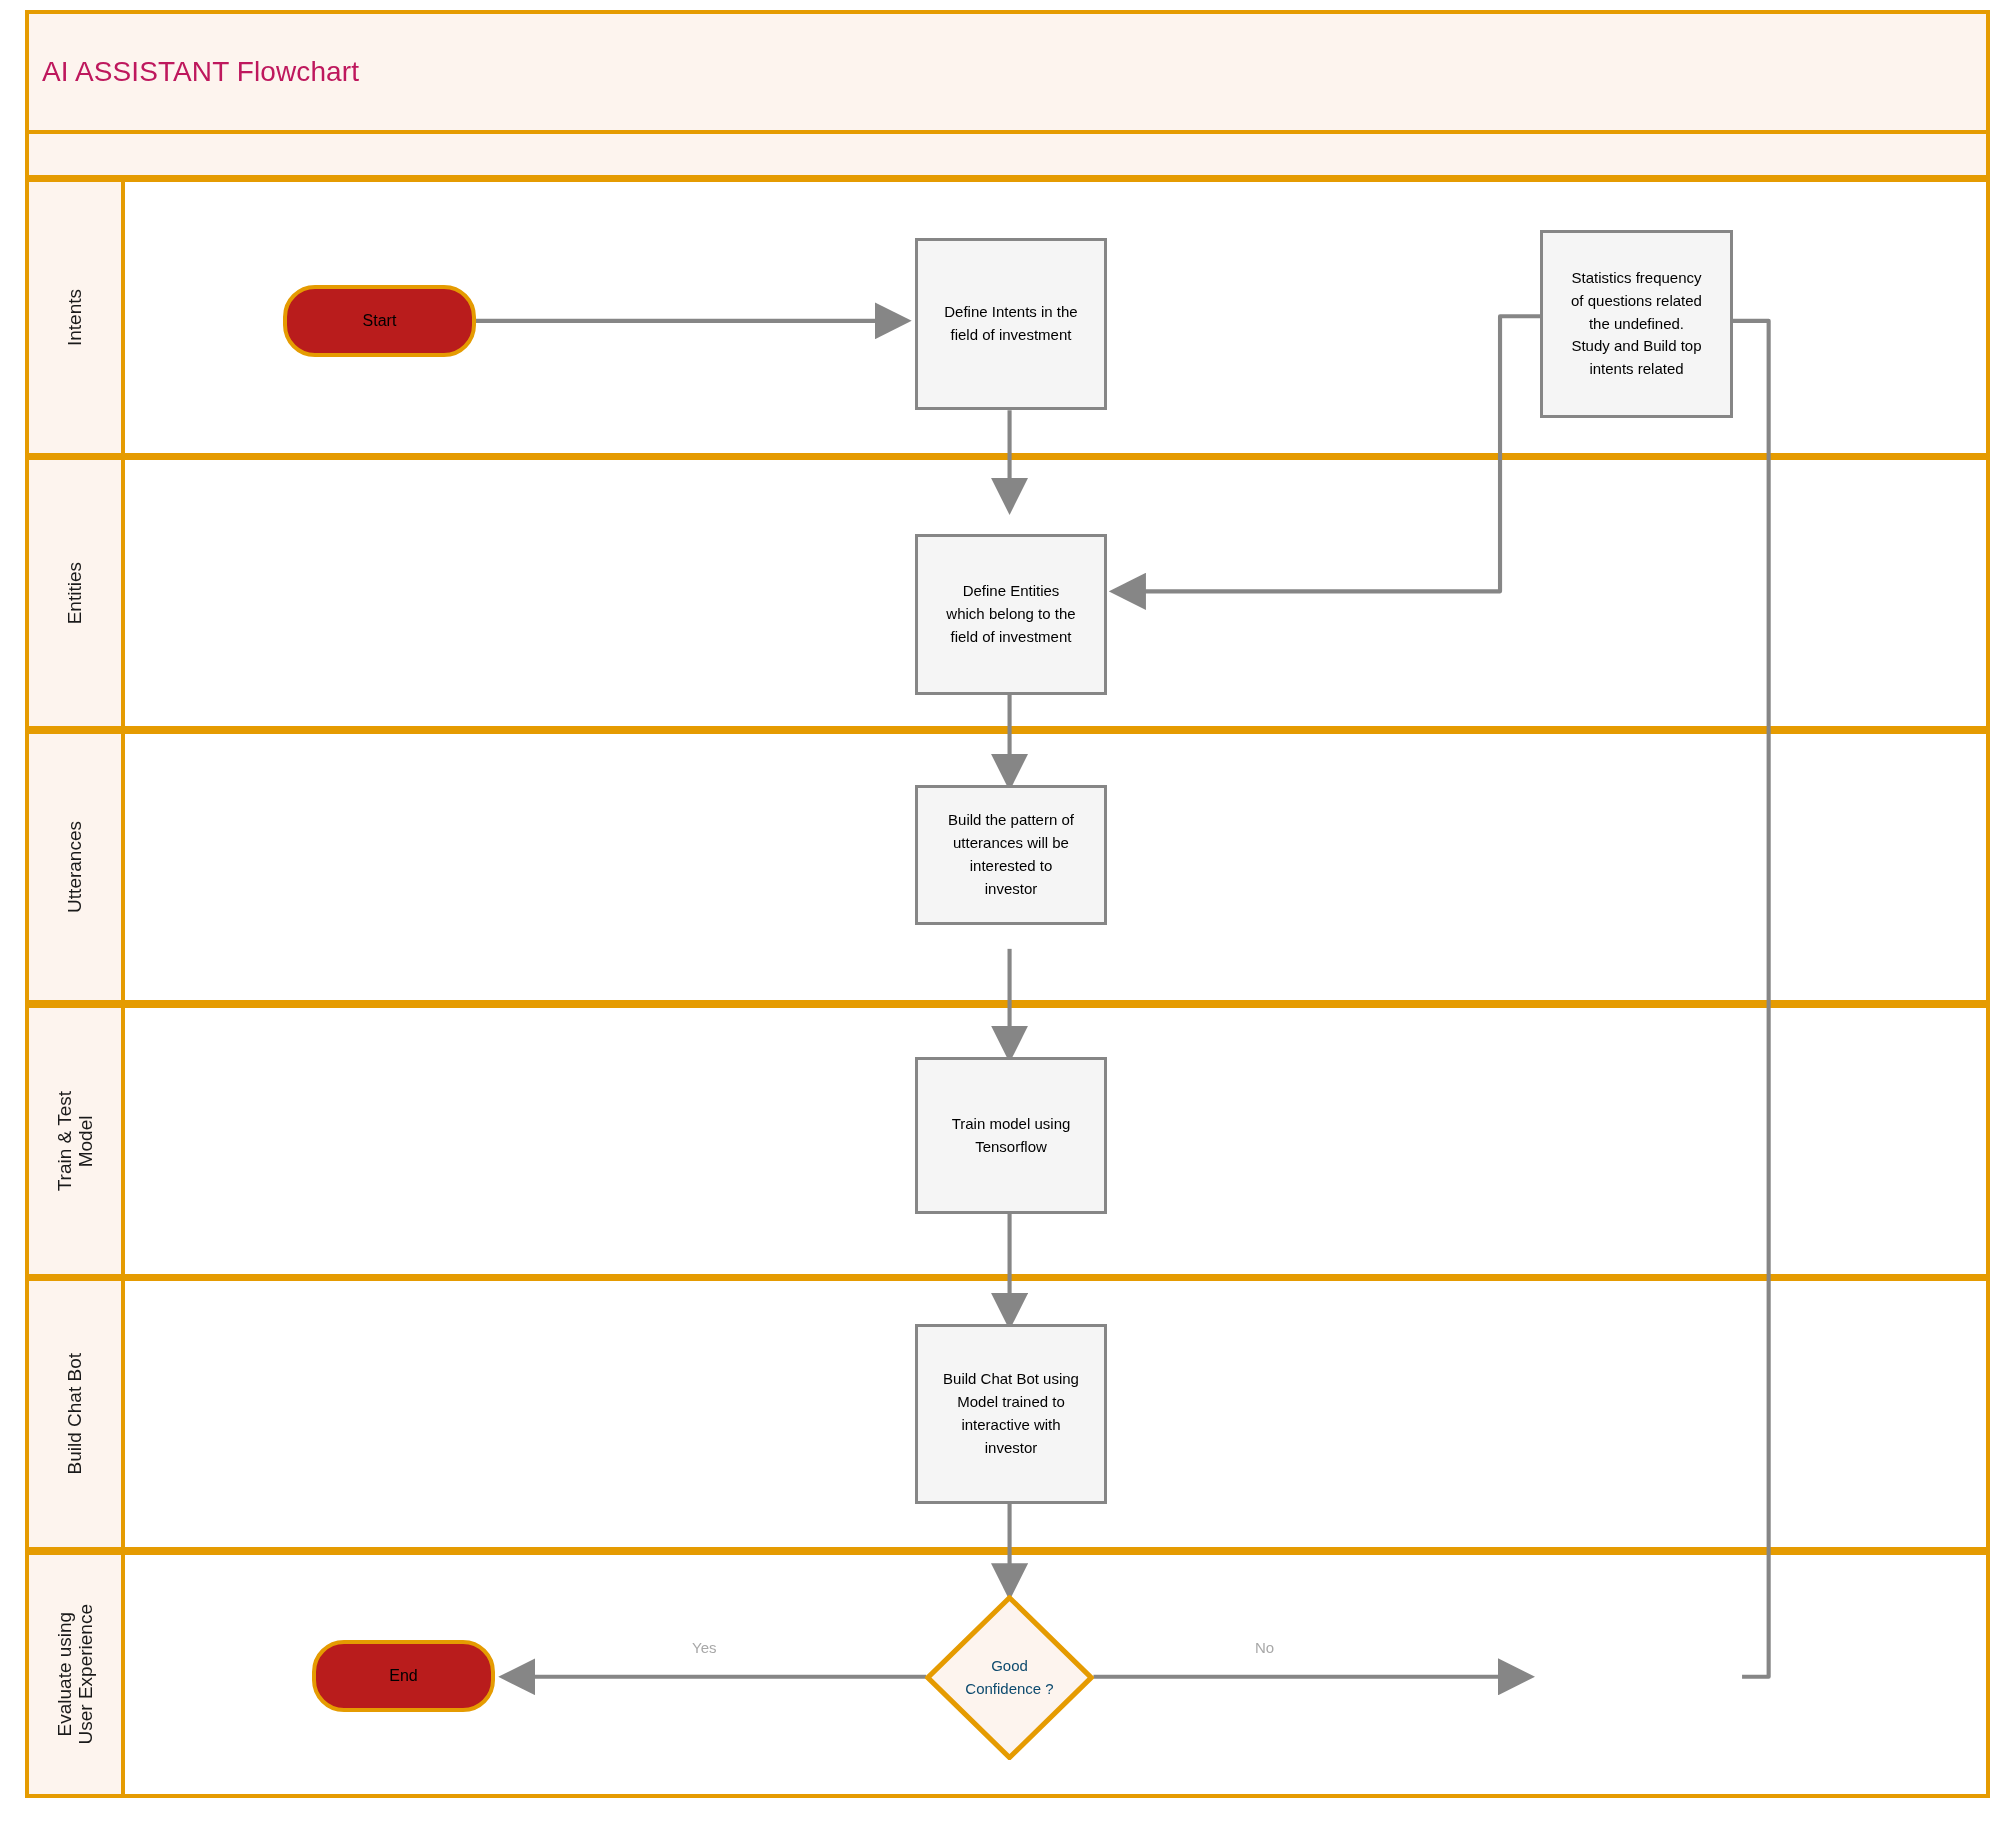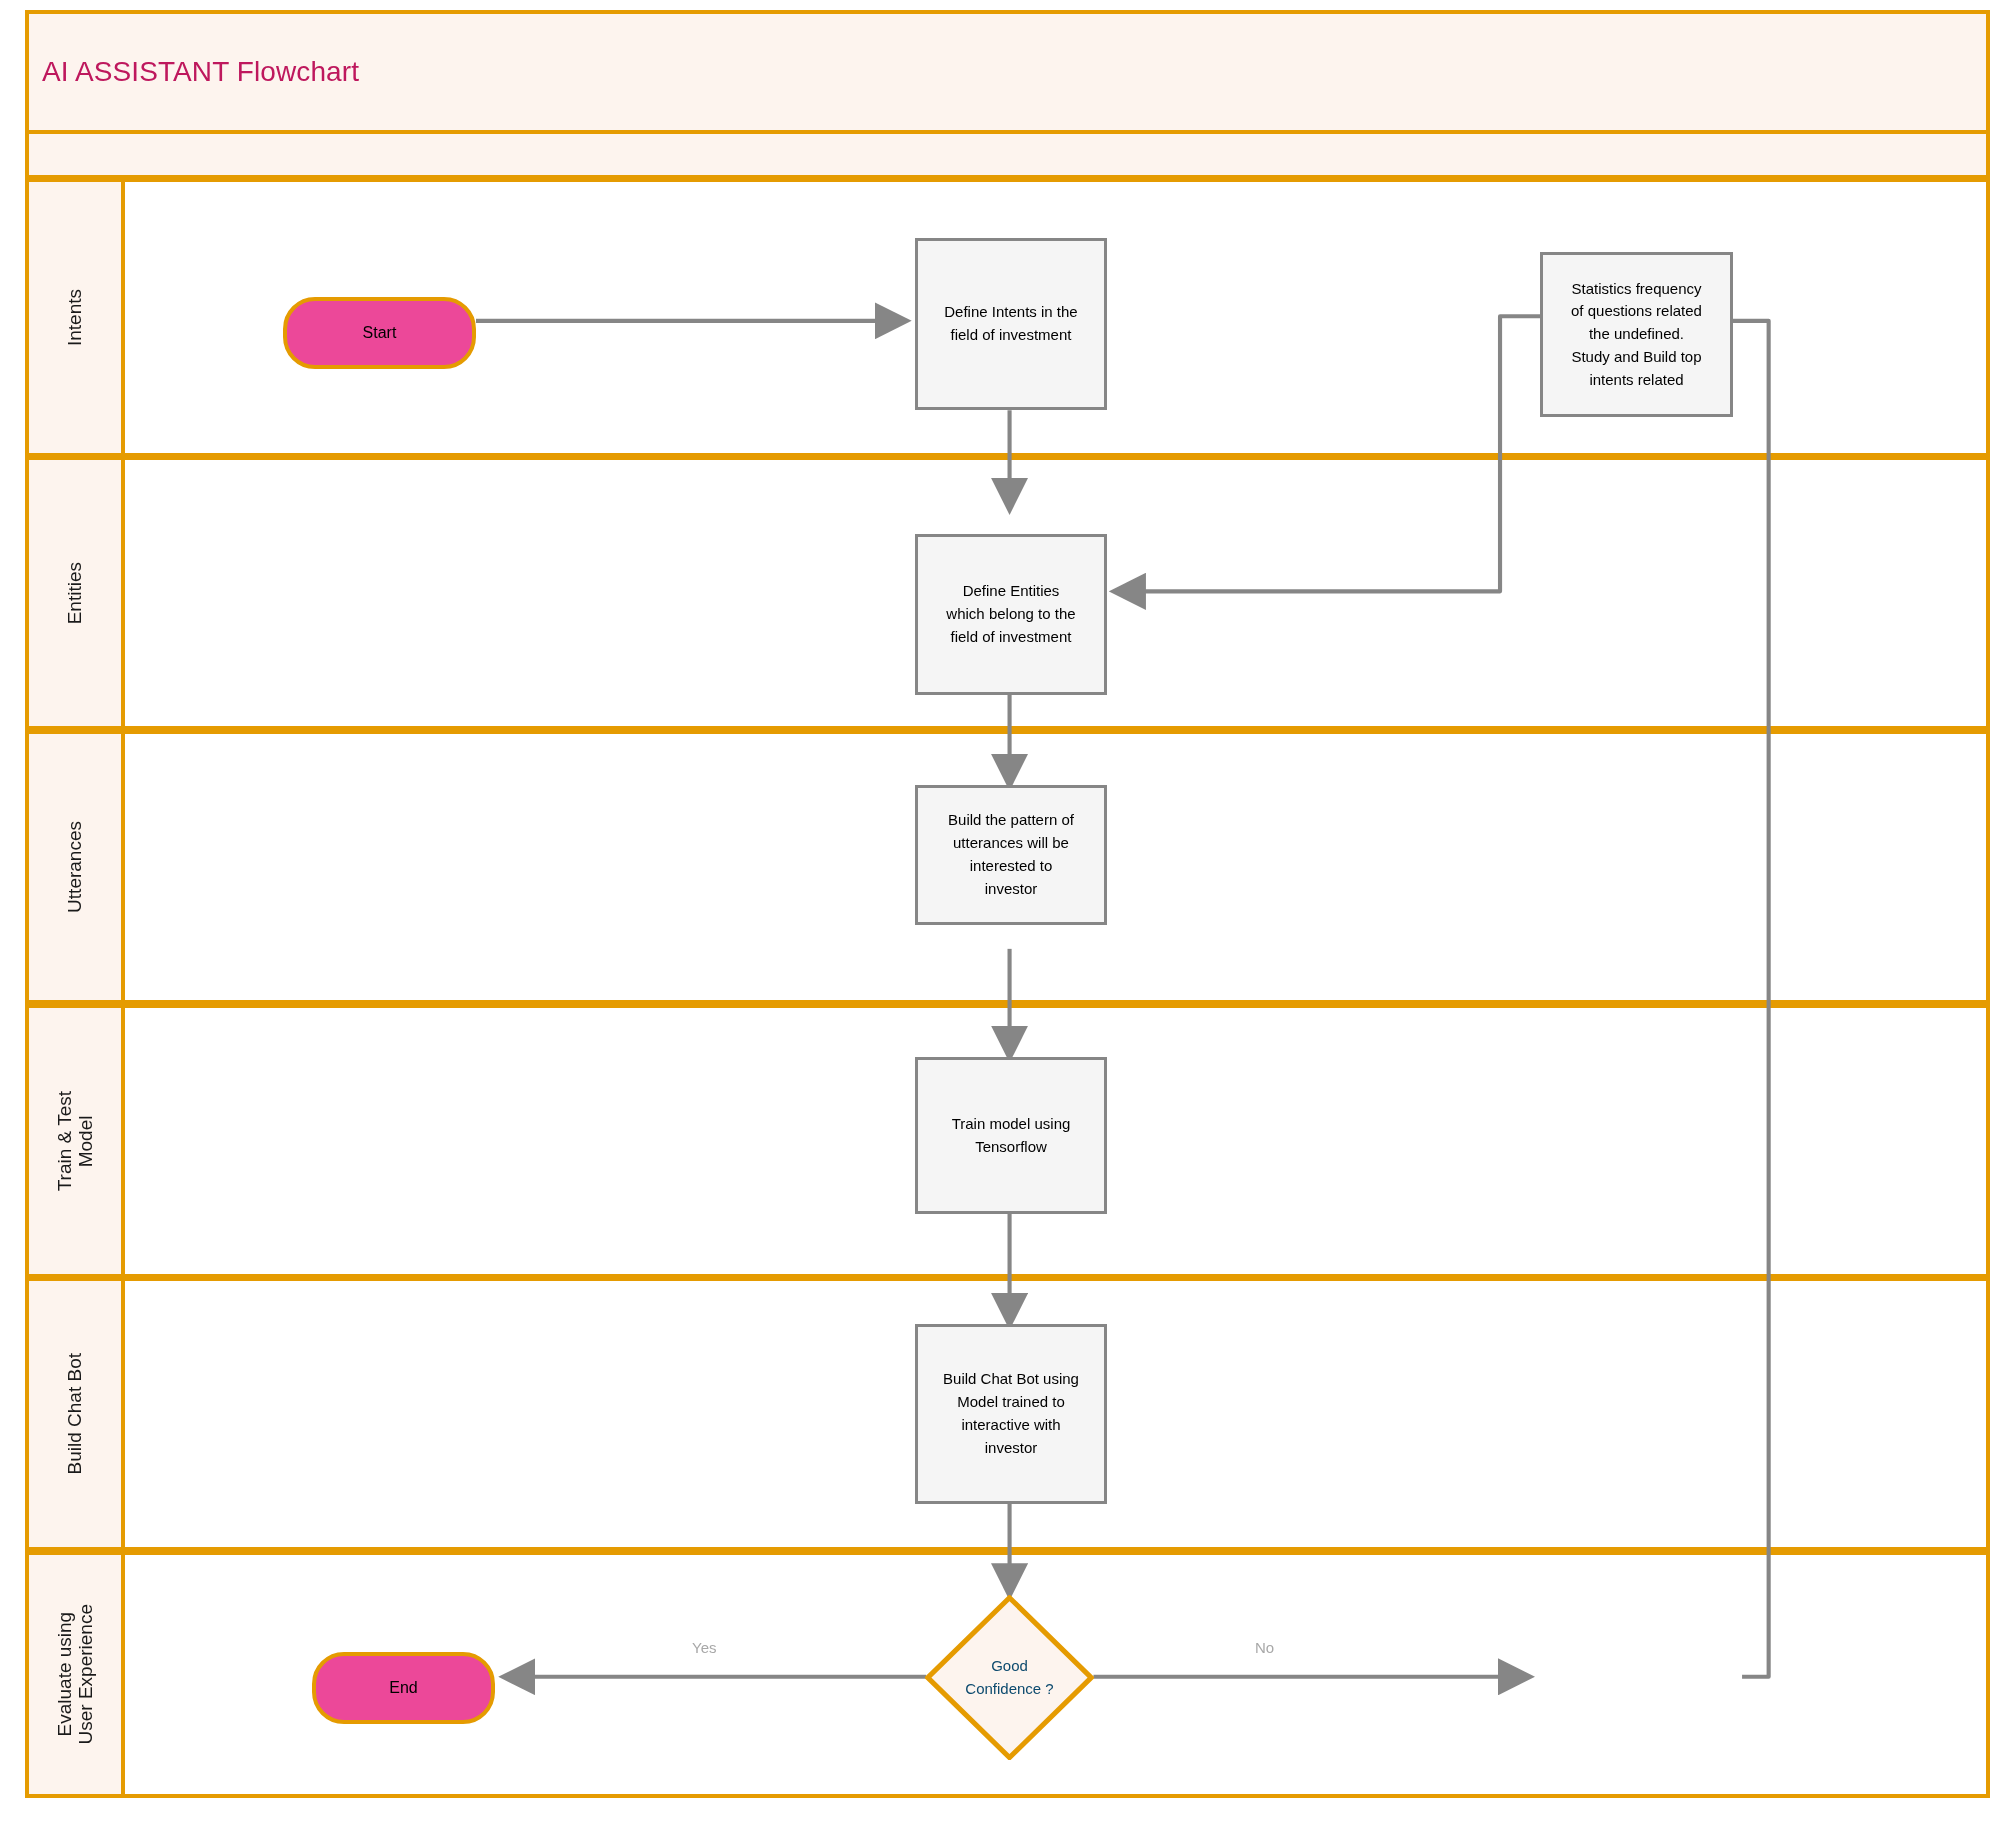--- a/index.html
+++ b/index.html
@@ -98,24 +98,23 @@
     color: #000000;
     font-size: 15px;
     line-height: 1.52;
     white-space: pre-line;
   }
   .process {
     background: #F5F5F5;
     border: 3.2px solid #868686;
   }
   .terminator {
-    background: #ec4899;
+    background: #b91c1c;
     border: 4.1px solid #E59B01;
     border-radius: 32px;
-    margin-top: 12px;
   }
   .decision-wrap {
     position: absolute;
   }
   .decision-shape {
     position: absolute;
     inset: 0;
   }
   .decision-label {
     position: absolute;
@@ -219,21 +218,21 @@
   </svg>
 
   <div class="edge-label" style="left:692px;top:1639px;">Yes</div>
   <div class="edge-label" style="left:1255px;top:1639px;">No</div>
 
   <div class="node terminator" style="left:283px;top:285px;width:193px;height:72px;font-size:16px;">Start</div>
 
   <div class="node process" style="left:915px;top:238px;width:192px;height:172px;">Define Intents in the
 field of investment</div>
 
-  <div class="node process" style="left:1540px;top:252px;width:193px;height:165px;text-align:center;">Statistics frequency
+  <div class="node process" style="left:1540px;top:230px;width:193px;height:188px;text-align:center;">Statistics frequency
 of questions related
 the undefined.
 Study and Build top
 intents related</div>
 
   <div class="node process" style="left:915px;top:534px;width:192px;height:161px;">Define Entities
 which belong to the
 field of investment</div>
 
   <div class="node process" style="left:915px;top:785px;width:192px;height:140px;">Build the pattern of

